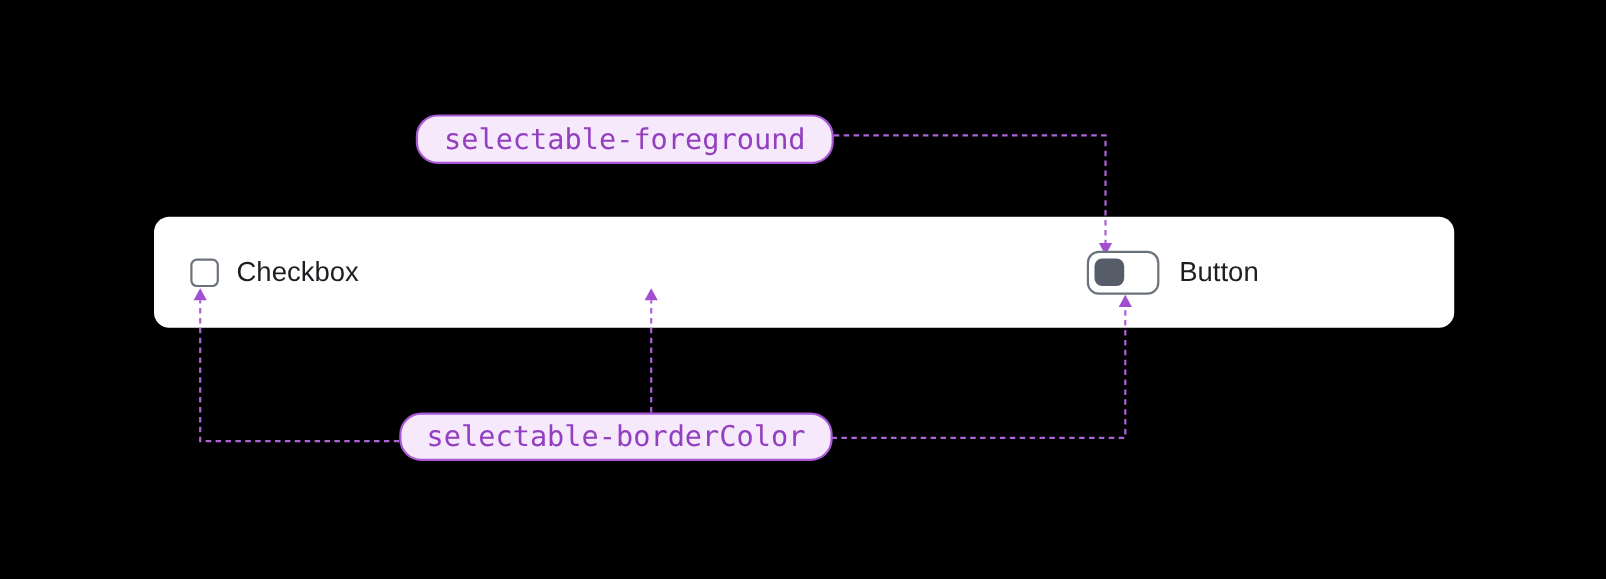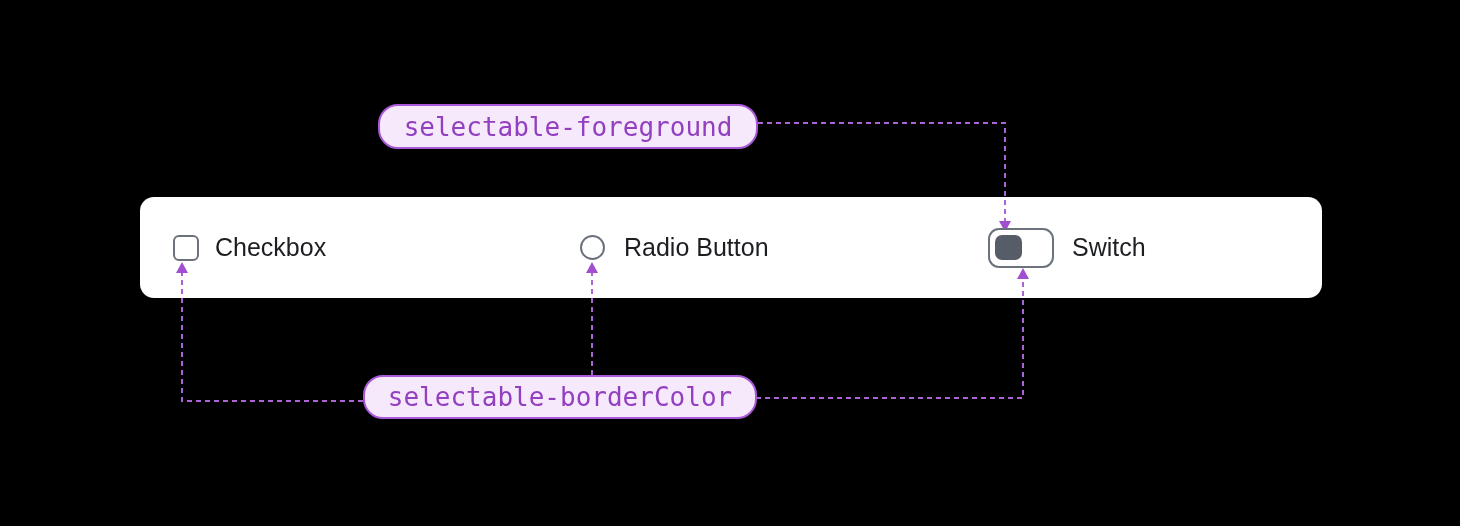--- a/index.html
+++ b/index.html
@@ -68,30 +68,26 @@
       <polygon points="586,273 598,273 592,262" fill="#a14fd0"></polygon>
       <polyline points="756,398 1023,398 1023,279" fill="none" stroke="#ab63d8" stroke-width="2" stroke-dasharray="5 4"></polyline>
       <polygon points="1017,279 1029,279 1023,268" fill="#a14fd0"></polygon>
     </svg>
 
   <div class="control-group checkbox-group">
     <div class="checkbox-box"></div>
     <span class="control-label">Checkbox</span>
   </div>
 
-  <div class="control-group radio-group">
-    <div class="radio-circle"></div>
-    <span class="control-label">Radio Button</span>
-  </div>
 
   <div class="control-group switch-group">
     <div class="switch-track">
       <div class="switch-thumb"></div>
     </div>
-    <span class="control-label">Switch</span>
+    <span class="control-label">Button</span>
   </div>
 
   <div class="token-badge token-foreground">
     <span>selectable-foreground</span>
   </div>
 
   <div class="token-badge token-bordercolor">
     <span>selectable-borderColor</span>
   </div>
 

